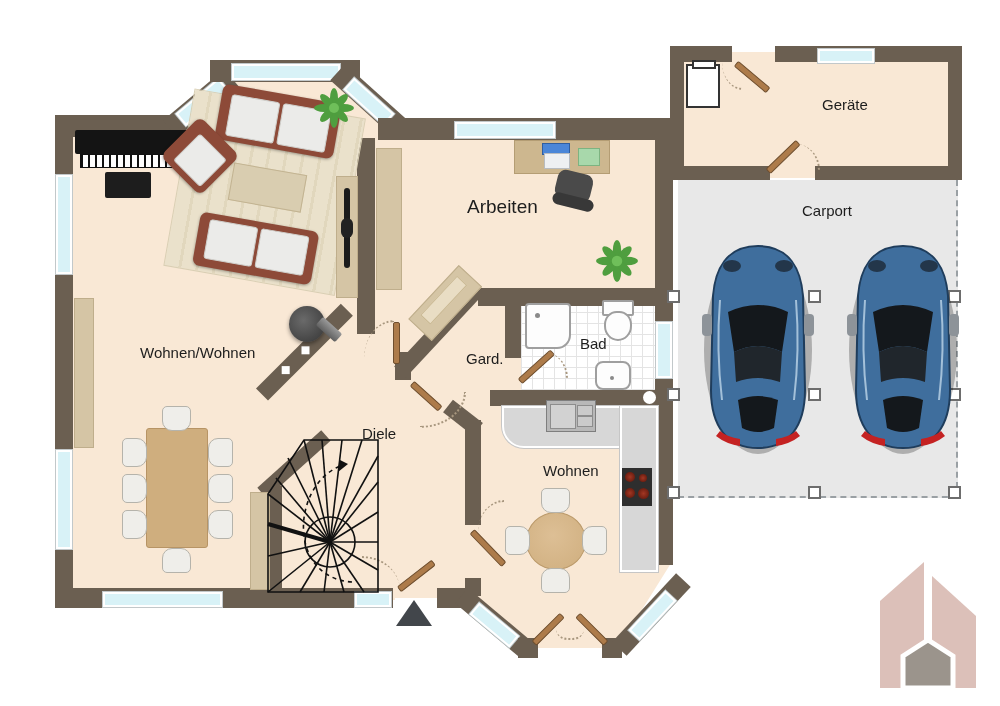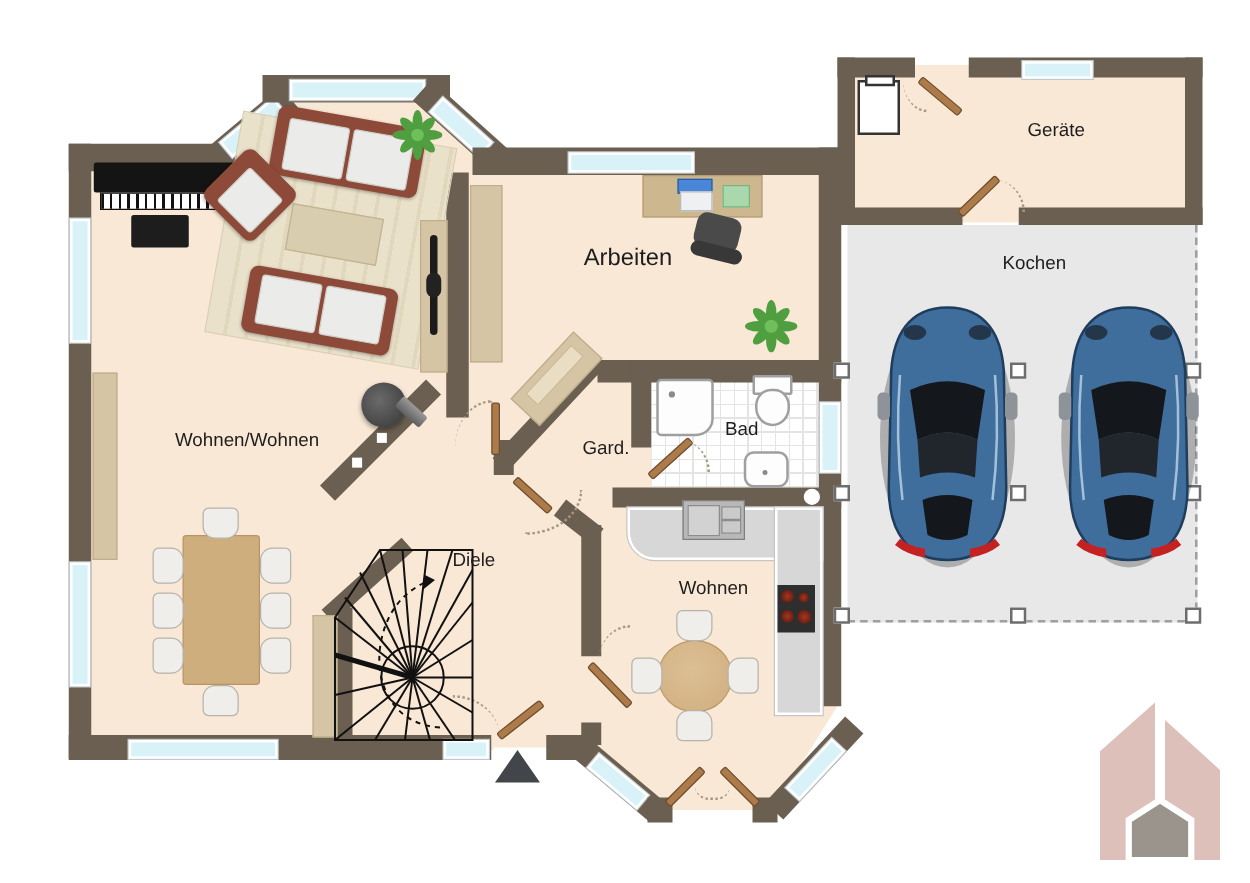--- a/index.html
+++ b/index.html
@@ -313,18 +313,18 @@
   <svg class="abs" style="left:876px;top:556px;" width="104" height="134" viewBox="0 0 104 134">
     <polygon points="4,45 48,6 48,132 4,132" fill="#dcc0b9"></polygon>
     <polygon points="56,20 100,60 100,132 56,132" fill="#dcc0b9"></polygon>
     <polygon points="27,100 52,84 77,100 77,132 27,132" fill="#9b948c" stroke="#ffffff" stroke-width="5"></polygon>
   </svg>
 
   <div class="label" style="left:140px;top:344px;">Wohnen/Wohnen</div>
   <div class="label big" style="left:467px;top:196px;">Arbeiten</div>
   <div class="label" style="left:466px;top:350px;">Gard.</div>
   <div class="label" style="left:580px;top:335px;">Bad</div>
-  <div class="label" style="left:362px;top:440px;">Diele</div>
+  <div class="label" style="left:362px;top:425px;">Diele</div>
   <div class="label" style="left:543px;top:462px;">Wohnen</div>
   <div class="label" style="left:822px;top:96px;">Geräte</div>
-  <div class="label" style="left:802px;top:202px;">Kochen</div>
+  <div class="label" style="left:802px;top:202px;">Carport</div>
 
 </div>
 
 </body></html>

